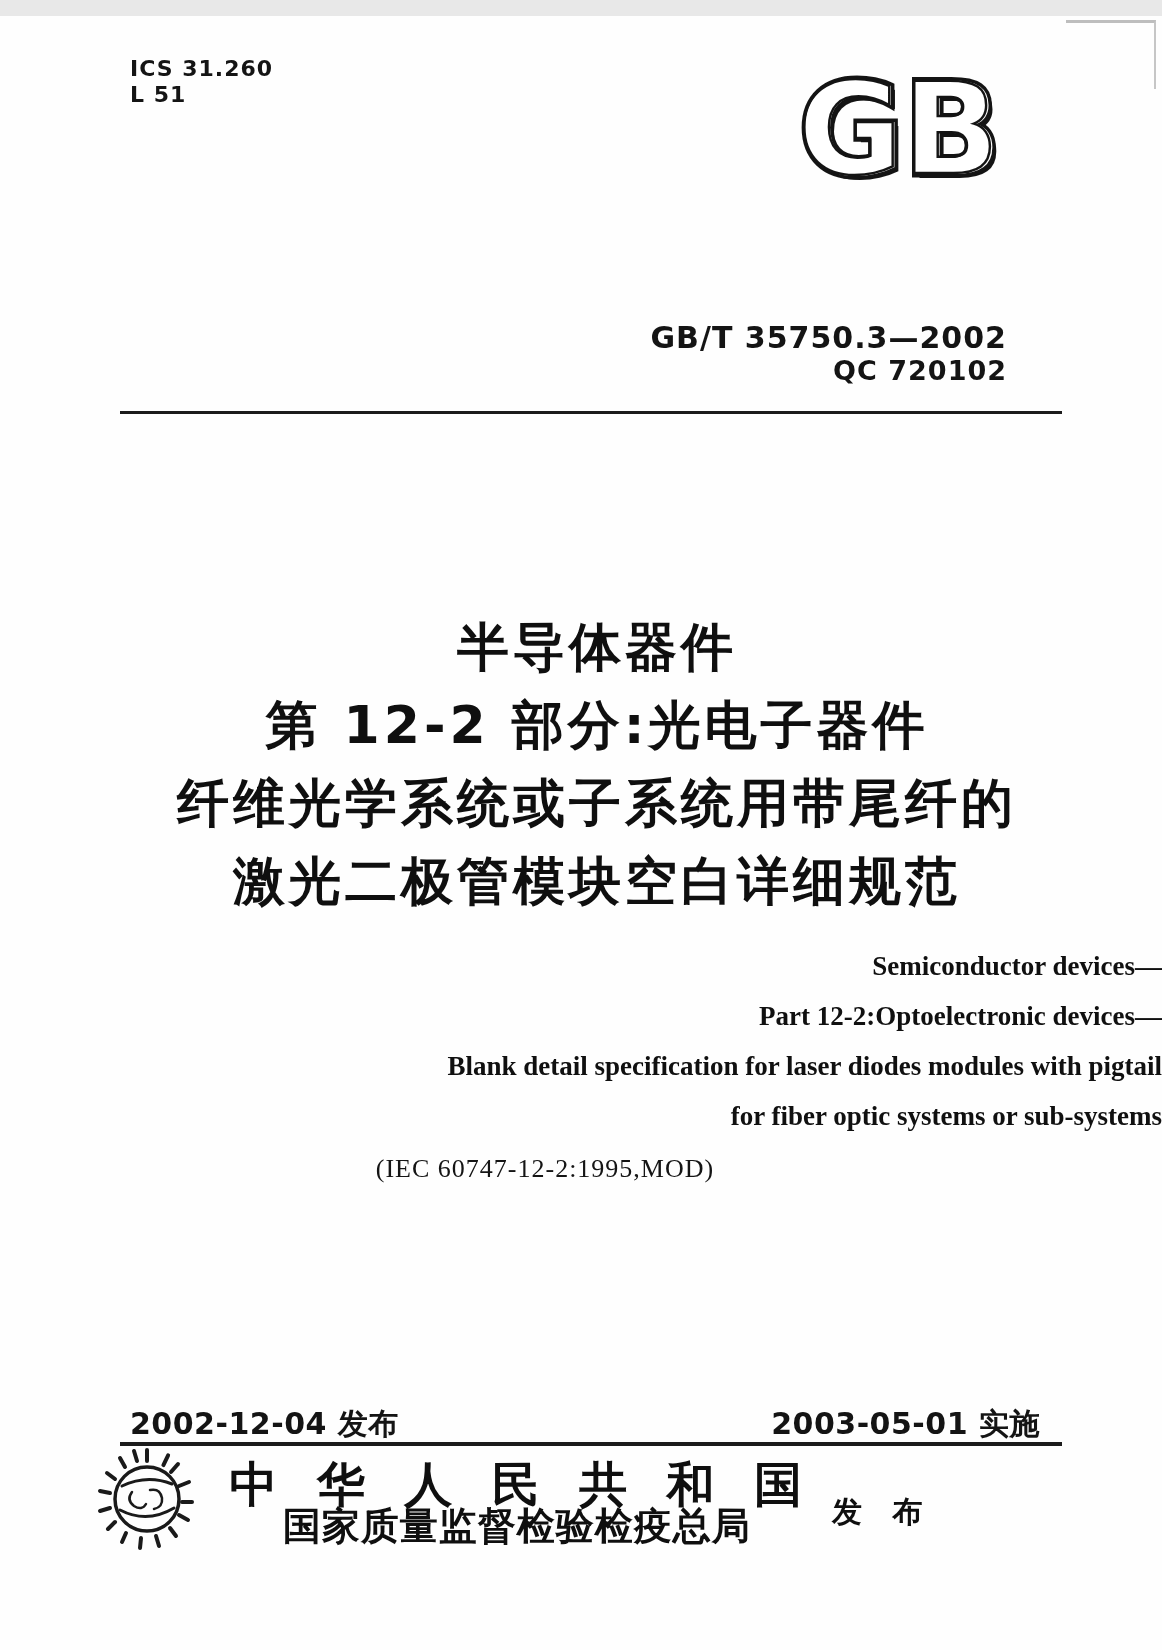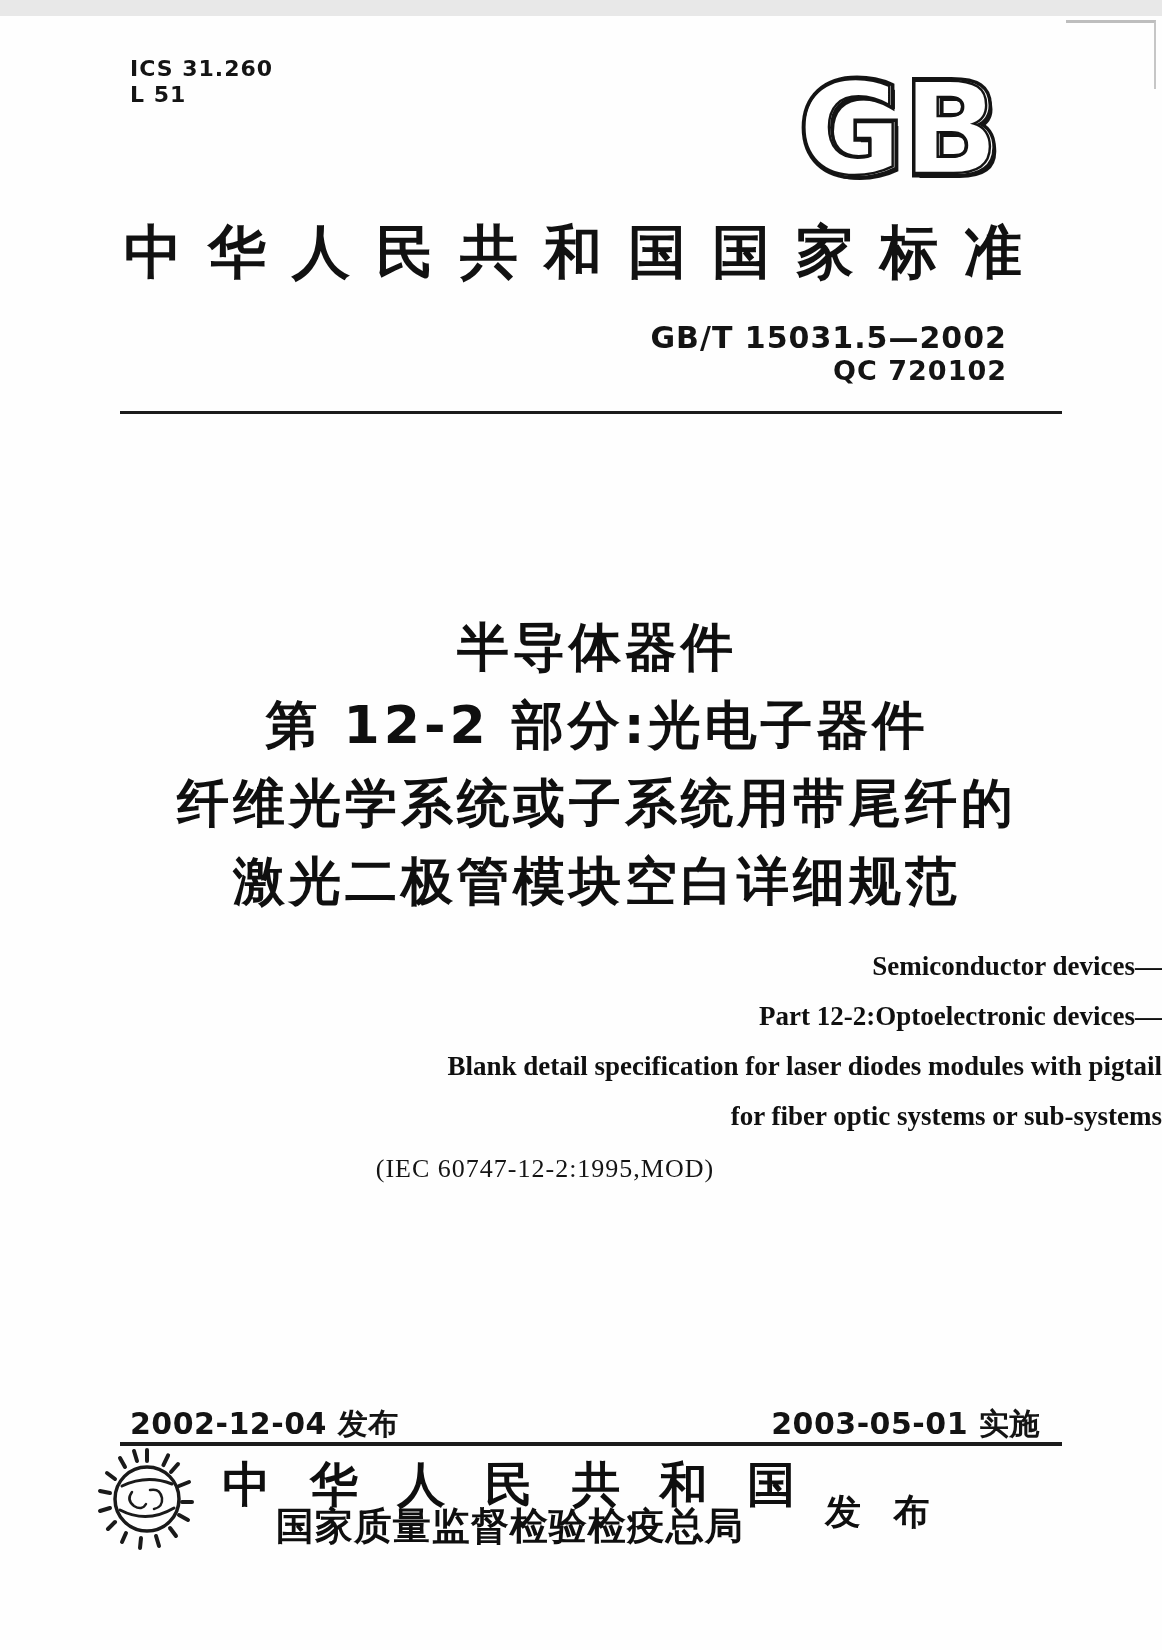--- a/index.html
+++ b/index.html
@@ -149,21 +149,21 @@
   }
   .issuer-line2 {
     font-size: 38px;
     line-height: 44px;
     letter-spacing: 1px;
   }
   .release-label {
     display: inline-block;
     vertical-align: middle;
     margin-left: 28px;
-    font-size: 36px;
+    font-size: 30px;
     letter-spacing: 10px;
     position: relative;
     top: 6px;
   }
   .seal {
     position: absolute;
     left: 92px;
     top: 1428px;
     width: 110px;
     height: 115px;
@@ -184,24 +184,23 @@
   <div class="gb-logo">
     <svg width="310" height="132" viewBox="0 0 310 132" aria-hidden="true">
       <g font-family="'DejaVu Sans', sans-serif" font-weight="bold" font-size="128" text-anchor="middle">
         <text x="156" y="114" fill="#141414">GB</text>
         <text x="156" y="114" fill="#ffffff" stroke="#141414" stroke-width="7" style="paint-order: stroke;" transform="translate(-4,-4)">GB</text>
         <text x="156" y="114" fill="none" stroke="#141414" stroke-width="2.5" transform="translate(-4,-4) scale(0.99)">GB</text>
       </g>
     </svg>
   </div>
 
-  <div class="standard-title">中华人民共和国国家标准</div>
 
   <div class="std-number-block">
-    <div class="std-number">GB/T 15031.5—2002</div>
+    <div class="std-number">GB/T 35750.3—2002</div>
     <div class="qc-number">QC 720102</div>
   </div>
 
   <div class="rule rule-top"></div>
 
   <div class="title-zh">
     <div>半导体器件</div>
     <div>第 12-2 部分:光电子器件</div>
     <div>纤维光学系统或子系统用带尾纤的</div>
     <div>激光二极管模块空白详细规范</div>

